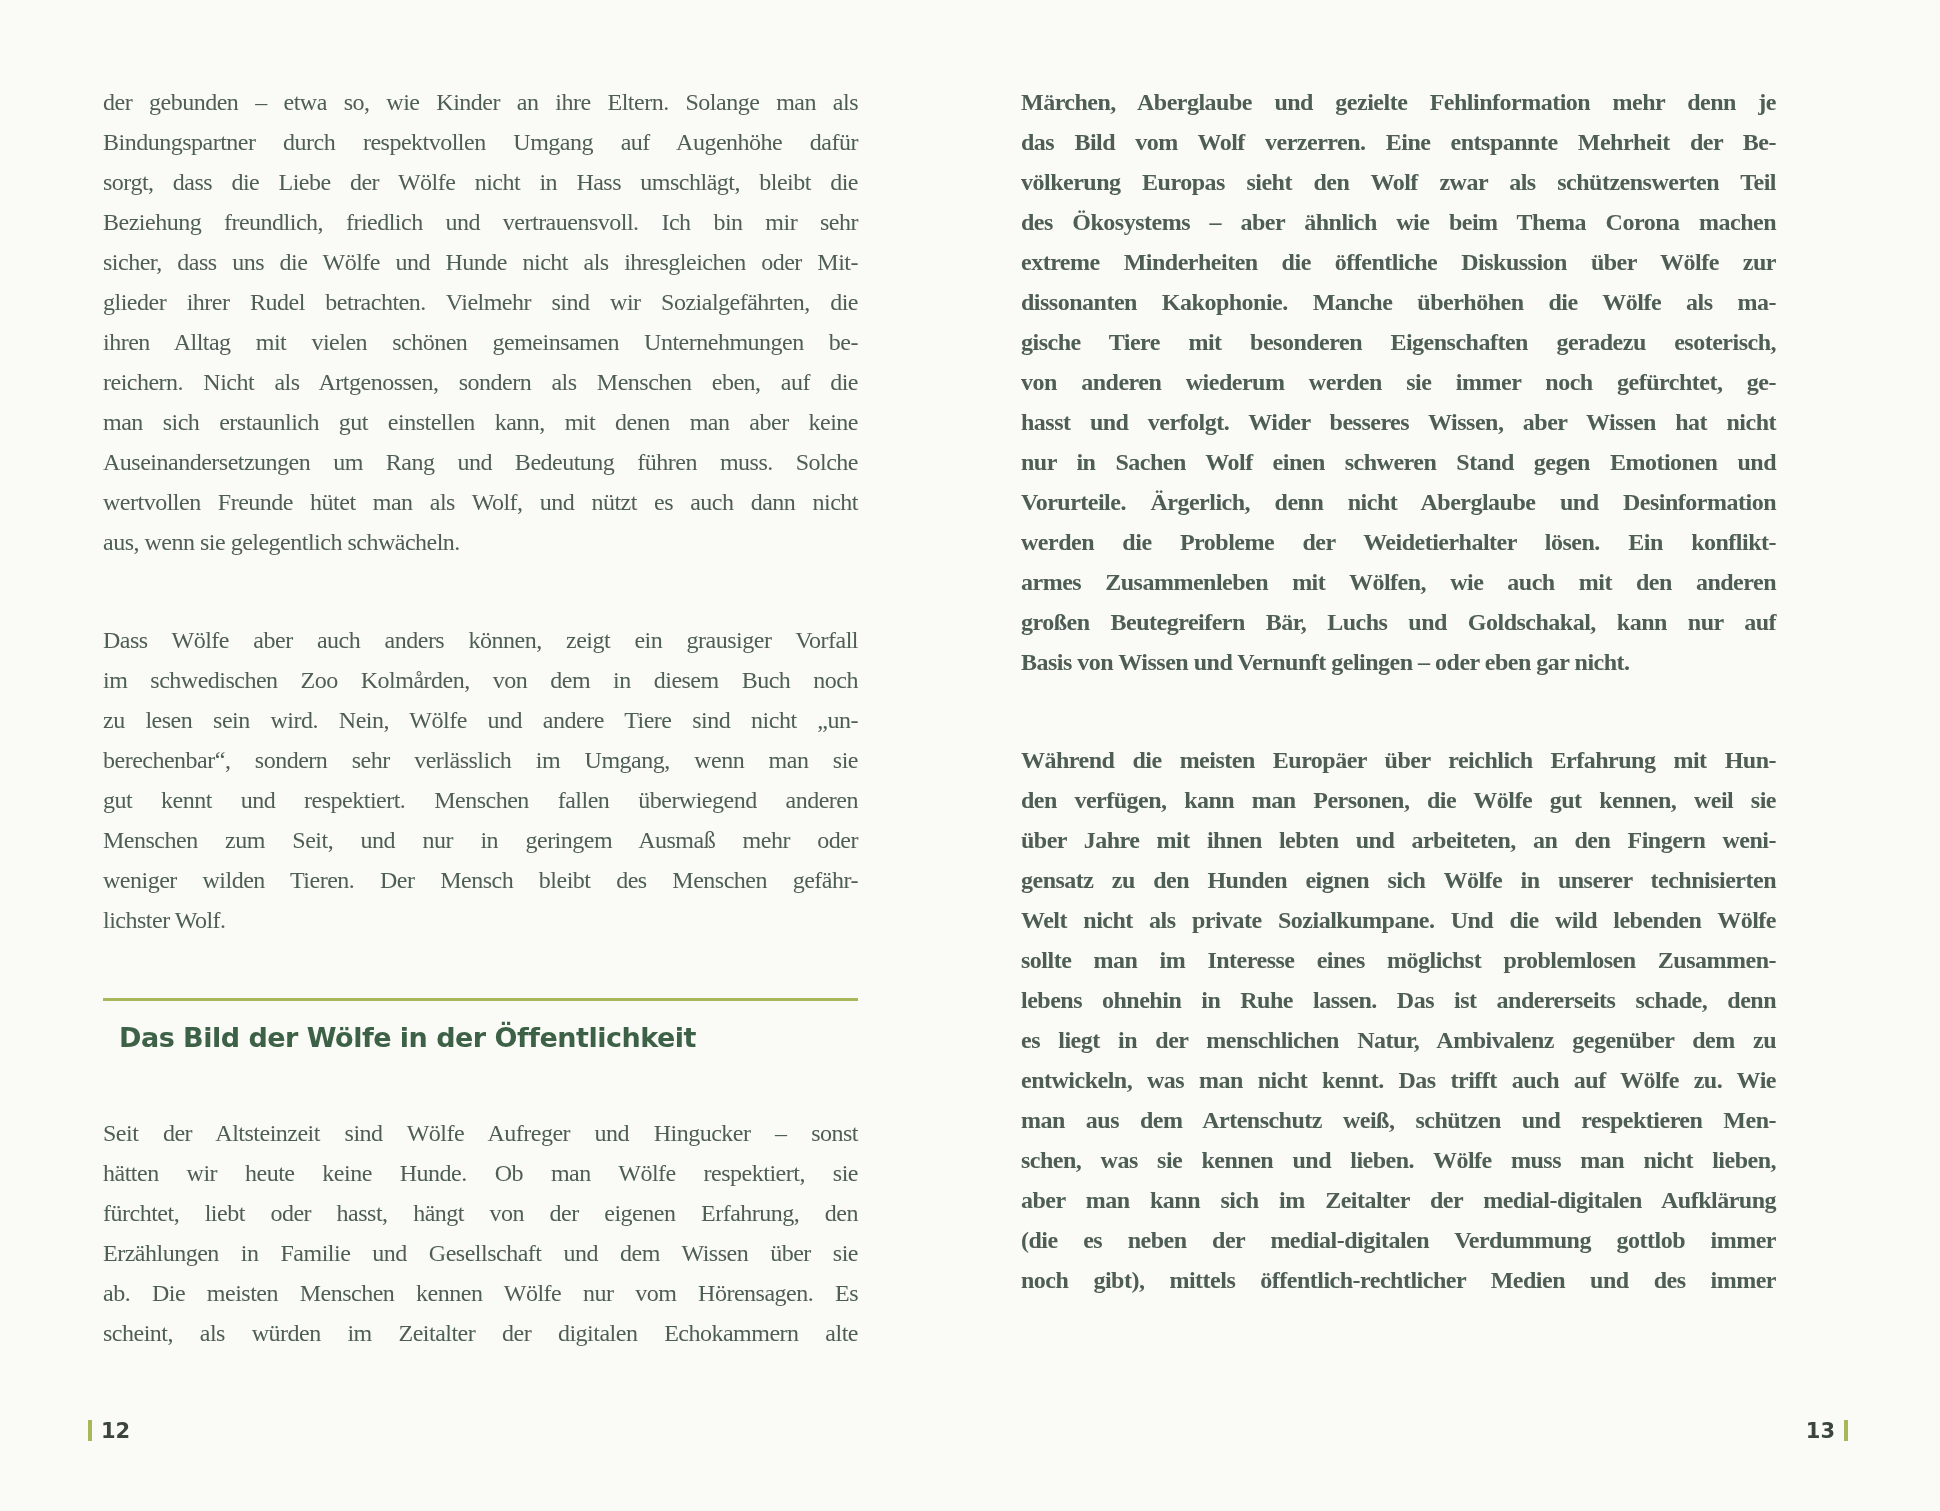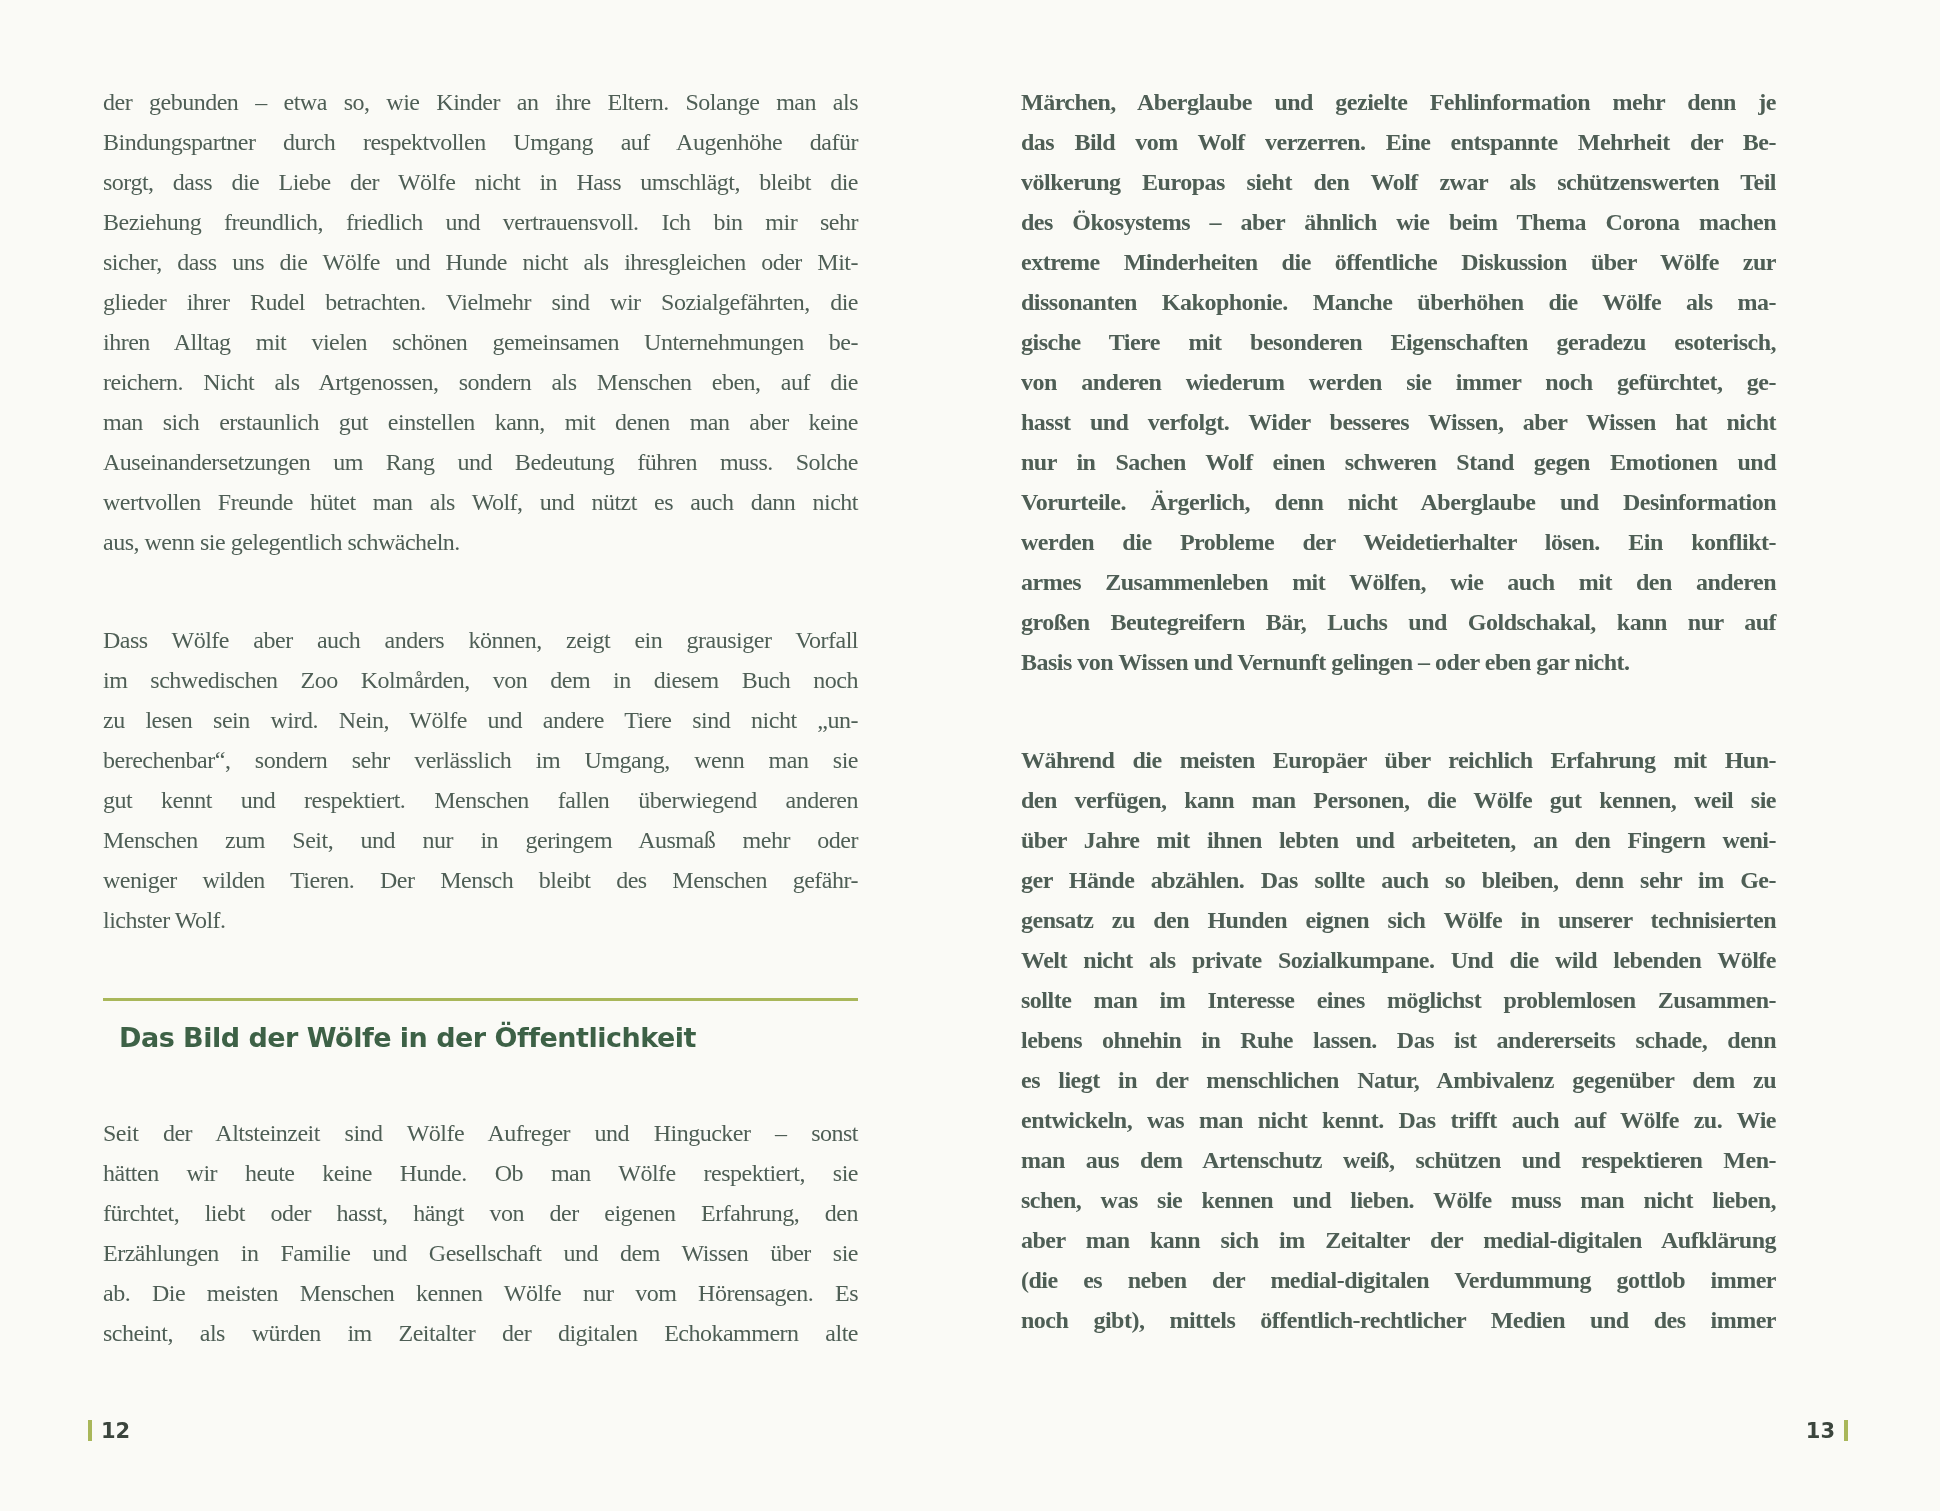--- a/index.html
+++ b/index.html
@@ -124,21 +124,20 @@
         <div class="line">Vorurteile. Ärgerlich, denn nicht Aberglaube und Desinformation</div>
         <div class="line">werden die Probleme der Weidetierhalter lösen. Ein konflikt-</div>
         <div class="line">armes Zusammenleben mit Wölfen, wie auch mit den anderen</div>
         <div class="line">großen Beutegreifern Bär, Luchs und Goldschakal, kann nur auf</div>
         <div class="line para-end">Basis von Wissen und Vernunft gelingen – oder eben gar nicht.</div>
       </div>
       <div class="para">
         <div class="line">Während die meisten Europäer über reichlich Erfahrung mit Hun-</div>
         <div class="line">den verfügen, kann man Personen, die Wölfe gut kennen, weil sie</div>
         <div class="line">über Jahre mit ihnen lebten und arbeiteten, an den Fingern weni-</div>
-        <div class="line">ger Hände abzählen. Das sollte auch so bleiben, denn sehr im Ge-</div>
         <div class="line">gensatz zu den Hunden eignen sich Wölfe in unserer technisierten</div>
         <div class="line">Welt nicht als private Sozialkumpane. Und die wild lebenden Wölfe</div>
         <div class="line">sollte man im Interesse eines möglichst problemlosen Zusammen-</div>
         <div class="line">lebens ohnehin in Ruhe lassen. Das ist andererseits schade, denn</div>
         <div class="line">es liegt in der menschlichen Natur, Ambivalenz gegenüber dem zu</div>
         <div class="line">entwickeln, was man nicht kennt. Das trifft auch auf Wölfe zu. Wie</div>
         <div class="line">man aus dem Artenschutz weiß, schützen und respektieren Men-</div>
         <div class="line">schen, was sie kennen und lieben. Wölfe muss man nicht lieben,</div>
         <div class="line">aber man kann sich im Zeitalter der medial-digitalen Aufklärung</div>
         <div class="line">(die es neben der medial-digitalen Verdummung gottlob immer</div>

